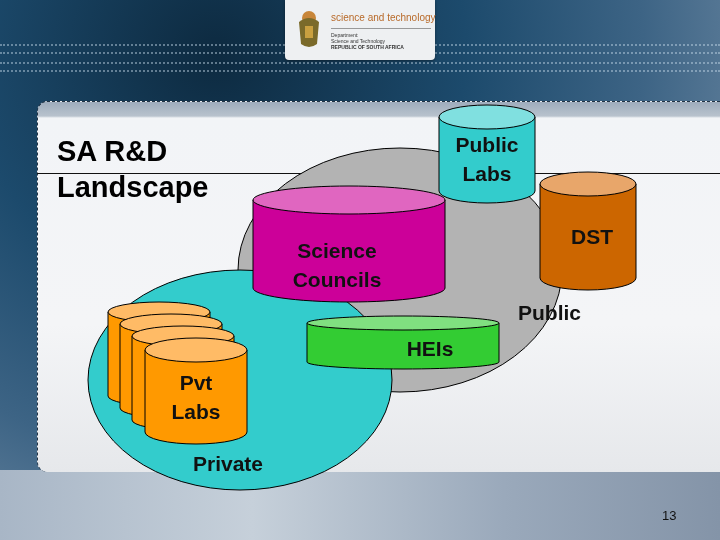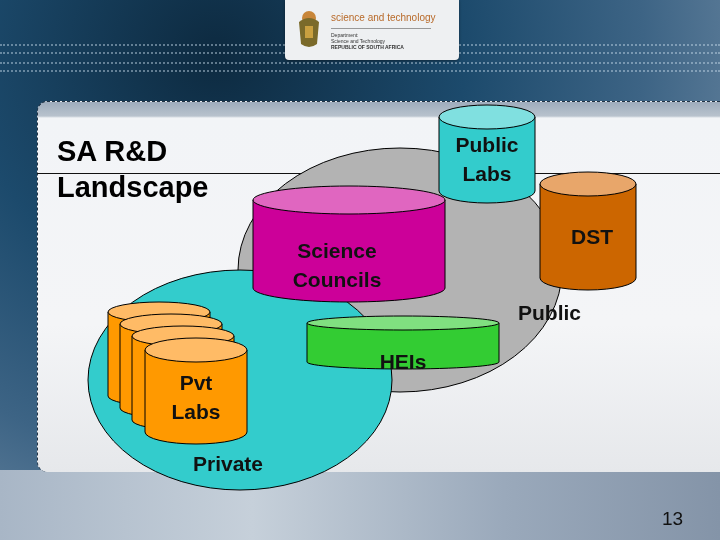--- a/index.html
+++ b/index.html
@@ -3,32 +3,32 @@
 <meta charset="utf-8">
 <style>
   html, body { margin:0; padding:0; }
   body { width:720px; height:540px; position:relative; overflow:hidden;
     font-family:"Liberation Sans", sans-serif;
     background: radial-gradient(ellipse at 30% 10%, #0d2a40 0%, #1c4a6c 35%, #3d6485 60%, #8fa3b8 100%); }
   .bg-bottom { position:absolute; left:0; top:470px; width:720px; height:70px;
     background: linear-gradient(90deg, #a8b6c6 0%, #c6d0da 35%, #9aa9bb 70%, #8494a8 100%); }
   .dots { position:absolute; left:0; width:720px; height:0; border-top:2px dotted rgba(200,220,235,0.45); }
   .logo { position:absolute; left:285px; top:0; width:150px; height:60px; background:#eef0f2;
-    border-radius:0 0 4px 4px; box-shadow:0 1px 3px rgba(0,0,0,0.4);padding-left:24px; }
+    border-radius:0 0 4px 4px; box-shadow:0 1px 3px rgba(0,0,0,0.4); }
   .logo-crest { position:absolute; left:10px; top:8px; width:28px; height:44px; }
   .logo-title { position:absolute; left:46px; top:12px; font-size:10px; color:#b86a2a; white-space:nowrap; }
   .logo-sub { position:absolute; left:46px; font-size:5px; color:#333; white-space:nowrap; }
   .panel { position:absolute; left:37px; top:101px; width:700px; height:370px;
     background: linear-gradient(180deg, #9eacbc 0px, #b8c2cd 14px, #f2f4f7 16px, #f4f5f7 60%, #e6e8eb 100%);
     border-top:1px dashed #234; border-left:1px dashed #234; border-radius:10px 0 0 10px; }
   .title-line { position:absolute; left:37px; top:173px; width:683px; height:0; border-top:1px solid #111; }
   .title { position:absolute; left:57px; top:133px; font-size:29px; font-weight:bold; line-height:36px; color:#000; }
   svg.diagram { position:absolute; left:0; top:0; }
   .lbl { position:absolute; font-weight:bold; font-size:21px; line-height:29px; text-align:center; color:#111; }
-  .page-num { position:absolute; left:662px; top:508px; font-size:19px; color:#111; }
+  .page-num { position:absolute; left:662px; top:508px; font-size:13px; color:#111; }
 </style>
 </head>
 <body>
 
 <div class="bg-bottom"></div>
 <div class="dots" style="top:44px;"></div>
 <div class="dots" style="top:52px;"></div>
 <div class="dots" style="top:62px;"></div>
 <div class="dots" style="top:70px;"></div>
 
@@ -92,21 +92,21 @@
 
 <div class="lbl" style="left:439px;top:130px;width:96px;">
   <div>Public</div>
   <div>Labs</div>
 </div>
 <div class="lbl" style="left:253px;top:216px;width:168px;margin-top:20px;">
   <div>Science</div>
   <div>Councils</div>
 </div>
 <div class="lbl" style="left:540px;top:222px;width:104px;">DST</div>
-<div class="lbl" style="left:307px;top:347px;width:192px;">HEIs</div>
+<div class="lbl" style="left:307px;top:334px;width:192px;padding-left:27px;">HEIs</div>
 <div class="lbl" style="left:145px;top:368px;width:102px;text-align:center;">
   <div>Pvt</div>
   <div>Labs</div>
 </div>
 <div class="lbl" style="left:518px;top:298px;">Public</div>
 <div class="lbl" style="left:193px;top:449px;">Private</div>
 
 <div class="page-num">13</div>
 
 </body></html>

